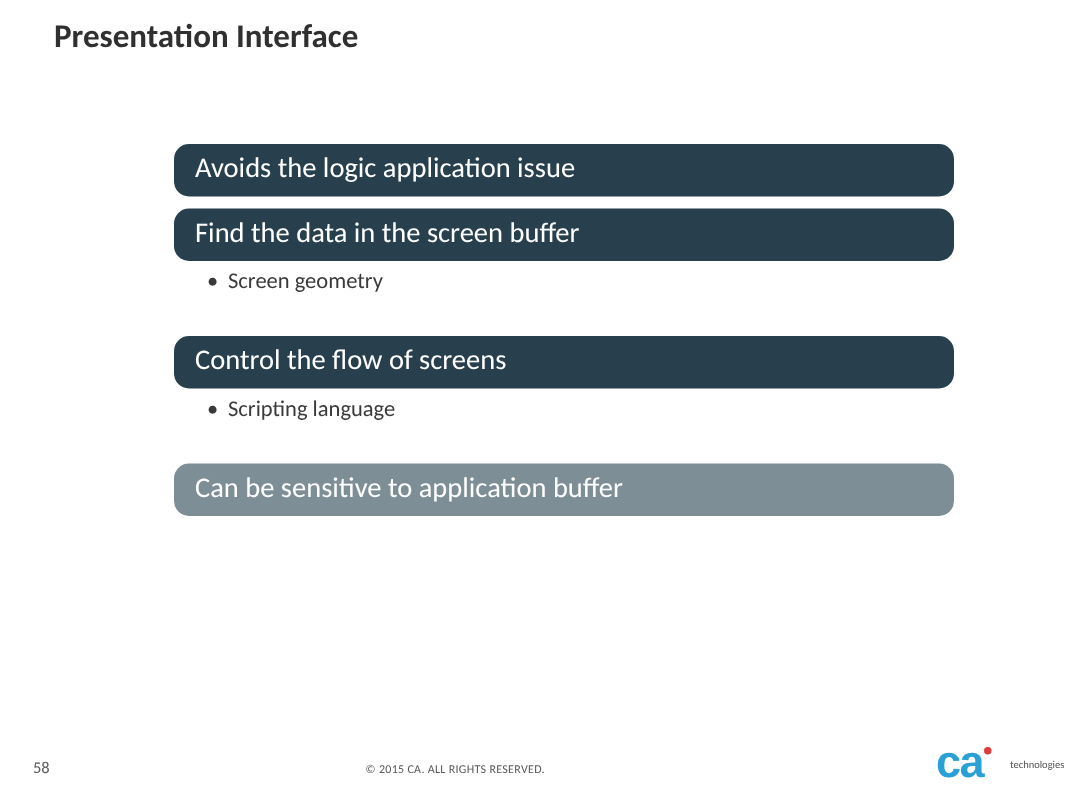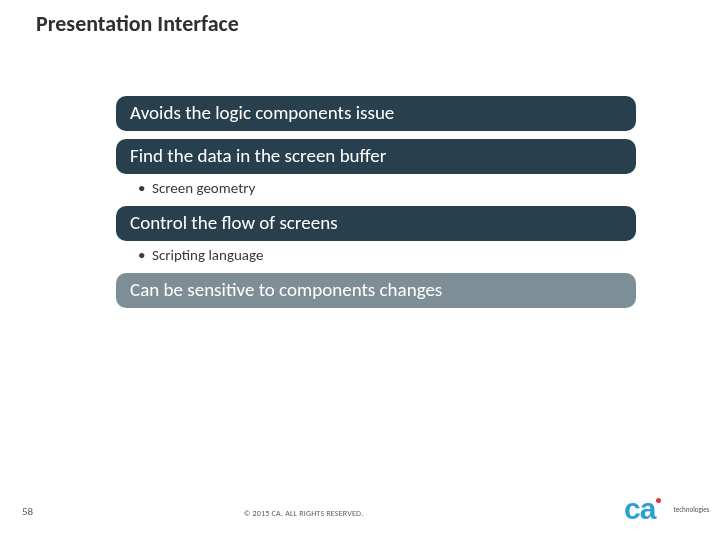--- a/index.html
+++ b/index.html
@@ -34,21 +34,21 @@
   .bar.dark {
     background: #28404d;
     color: #ffffff;
   }
   .bar.light {
     background: #7d8e97;
     color: #ffffff;
   }
   .gap { height: 8px; }
   .subs {
-    padding: 4px 0 8px 22px;
+    padding: 4px 0 26px 22px;
     font-size: 15px;
     color: #3a3a3a;
   }
   .subs .row { line-height: 1.35; }
   .bullet { display:inline-block; width: 14px; }
   .page-num {
     position: absolute;
     left: 22px;
     bottom: 22px;
     font-size: 11px;
@@ -99,34 +99,34 @@
     color: #555;
   }
 </style>
 </head>
 <body>
 
 <div class="title">Presentation Interface</div>
 
 <div class="content">
 
-  <div class="bar dark">Avoids the logic components issue</div>
+  <div class="bar dark">Avoids the logic application issue</div>
   <div class="gap"></div>
 
   <div class="bar dark">Find the data in the screen buffer</div>
   <div class="subs">
     <div class="row"><span class="bullet">•</span><span>Screen geometry</span></div>
   </div>
 
   <div class="bar dark">Control the flow of screens</div>
   <div class="subs">
     <div class="row"><span class="bullet">•</span><span>Scripting language</span></div>
   </div>
 
-  <div class="bar light">Can be sensitive to components changes</div>
+  <div class="bar light">Can be sensitive to application buffer</div>
   <div class="gap"></div>
 
 
 </div>
 
 <div class="page-num">58</div>
 <div class="copyright">© 2015 CA. ALL RIGHTS RESERVED.</div>
 
 <div class="logo">
   <div class="ca">

